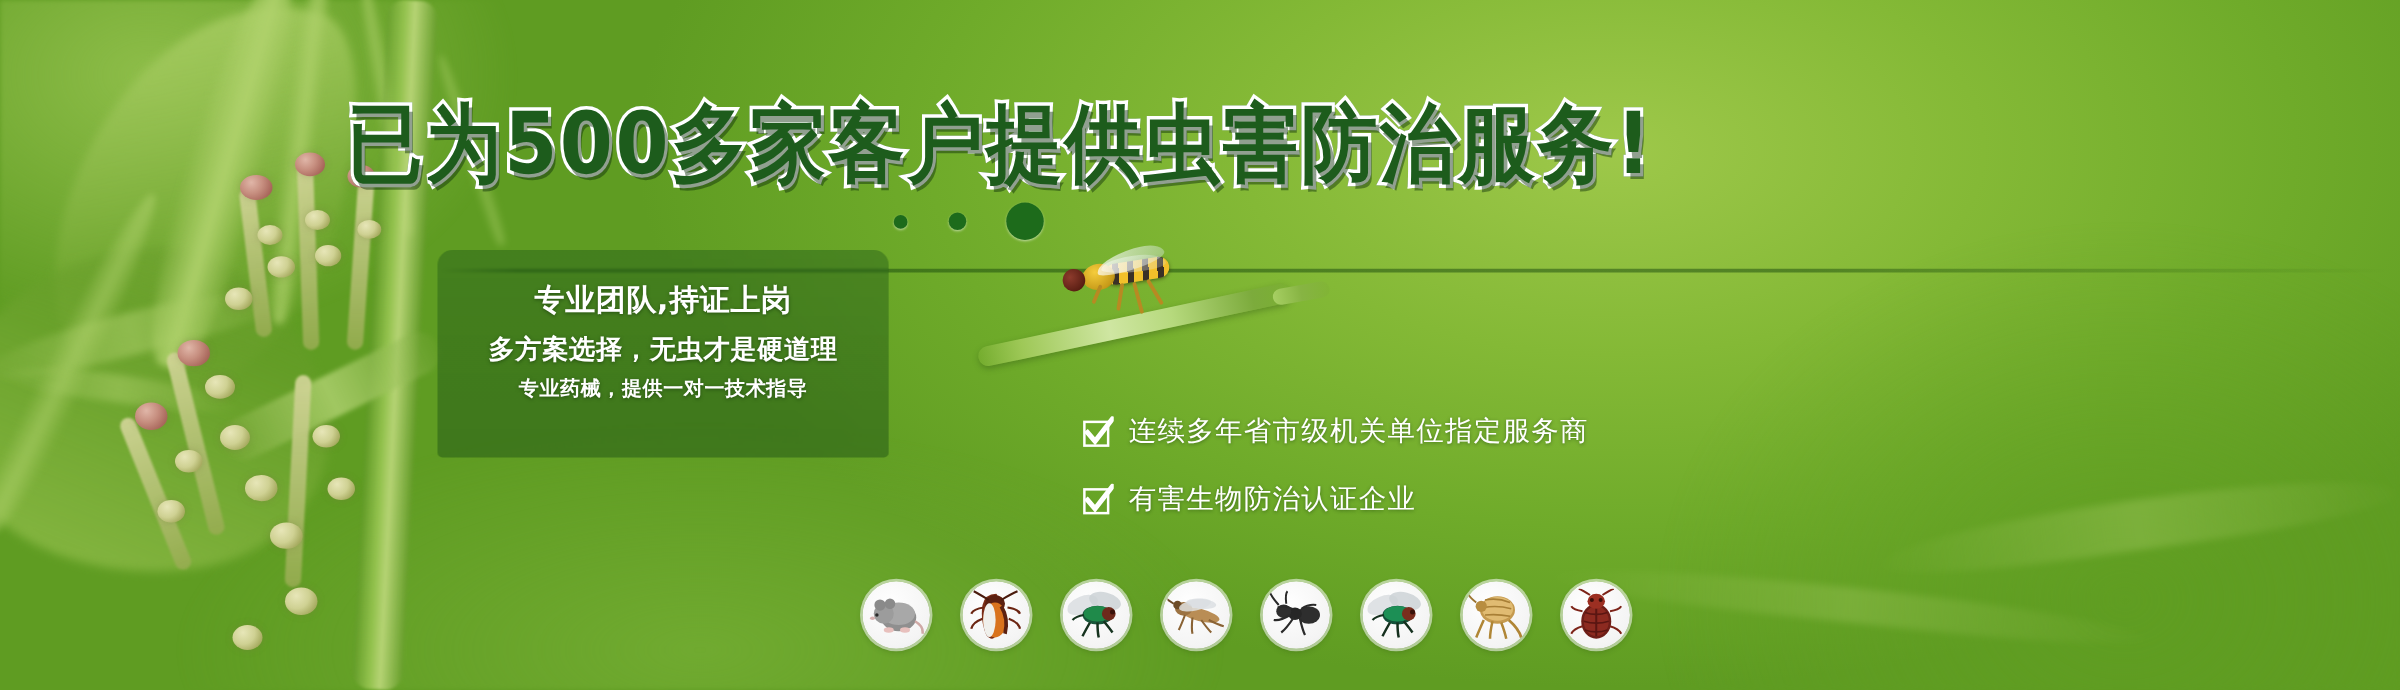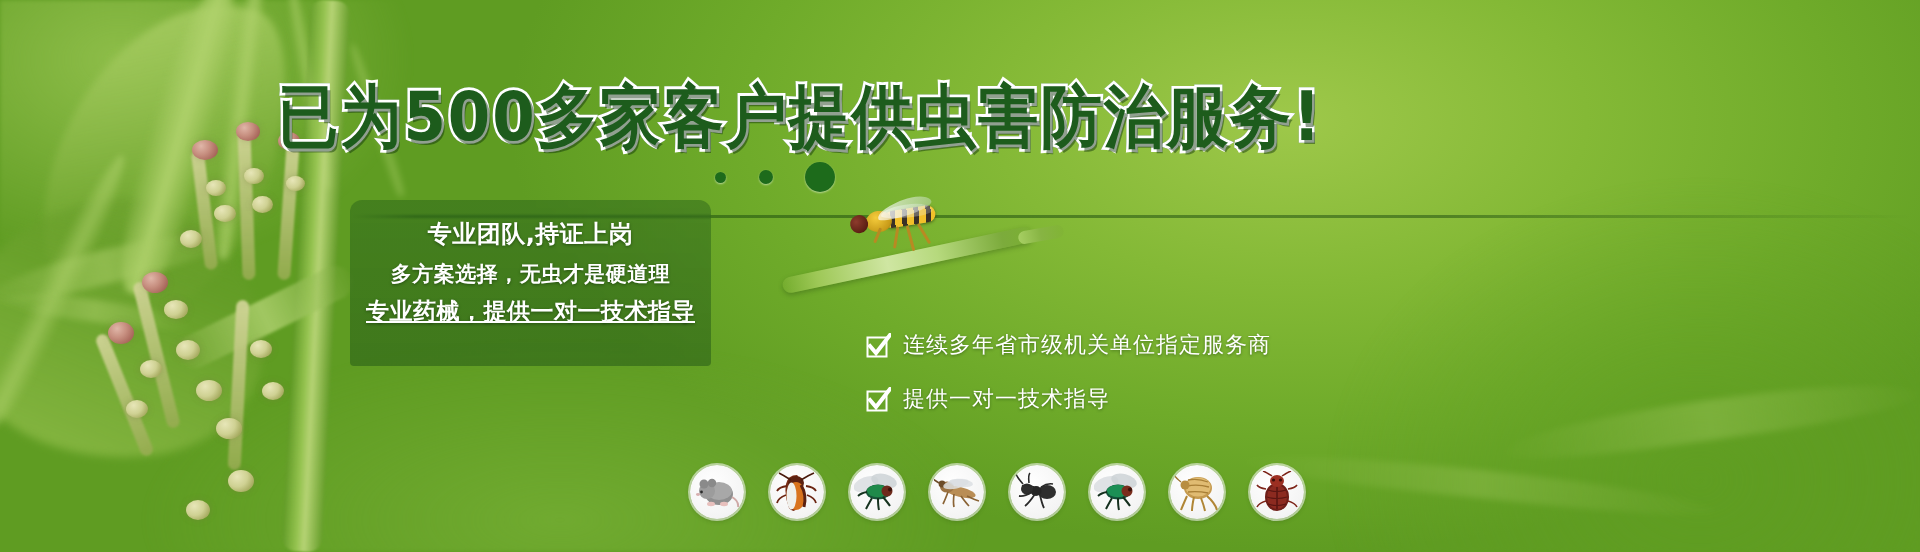--- a/index.html
+++ b/index.html
@@ -129,21 +129,21 @@
     gap:4px;
   }
   .claim{
     color:#ffffff;font-weight:700;white-space:nowrap;
     font-family:"DejaVu Sans","Liberation Sans",sans-serif;
     text-shadow:0 1px 3px rgba(12,40,8,.55);
     line-height:1.55;
   }
   .claim.c1{font-size:24px;letter-spacing:.5px;}
   .claim.c2{font-size:21px;letter-spacing:.5px;}
-  .claim.c3{font-size:23px;letter-spacing:.5px;text-decoration:underline;}
+  .claim.c3{font-size:16px;letter-spacing:.5px;}
 
   
   #bullets{
     position:absolute;left:866px;top:330px;width:460px;
     display:flex;flex-direction:column;gap:24px;
   }
   .bullet{display:flex;align-items:center;gap:12px;}
   .chk{width:25px;height:25px;flex:0 0 25px;position:relative;}
   .chk svg{display:block;}
   .bullet-label{
@@ -318,21 +318,21 @@
       <span class="bullet-label">连续多年省市级机关单位指定服务商</span>
     </div>
 
     <div class="bullet">
       <span class="chk">
         <svg width="25" height="25" viewBox="0 0 25 25">
           <rect x="1.5" y="4.5" width="19" height="19" fill="none" stroke="#ffffff" stroke-width="2"></rect>
           <path d="M4 13 L10 20 L24 2" fill="none" stroke="#ffffff" stroke-width="4" stroke-linecap="square"></path>
         </svg>
       </span>
-      <span class="bullet-label">提供一对一技术指导</span>
+      <span class="bullet-label">有害生物防治认证企业</span>
     </div>
 
   </div>
 
   <div id="pest-row">
 
     <div class="pest">
       <svg width="46" height="38" viewBox="0 0 46 38">
         <ellipse cx="25" cy="21" rx="14" ry="11" fill="#8f8f8f"></ellipse>
         <ellipse cx="25" cy="18" rx="13" ry="9" fill="#a8a8a8"></ellipse>

